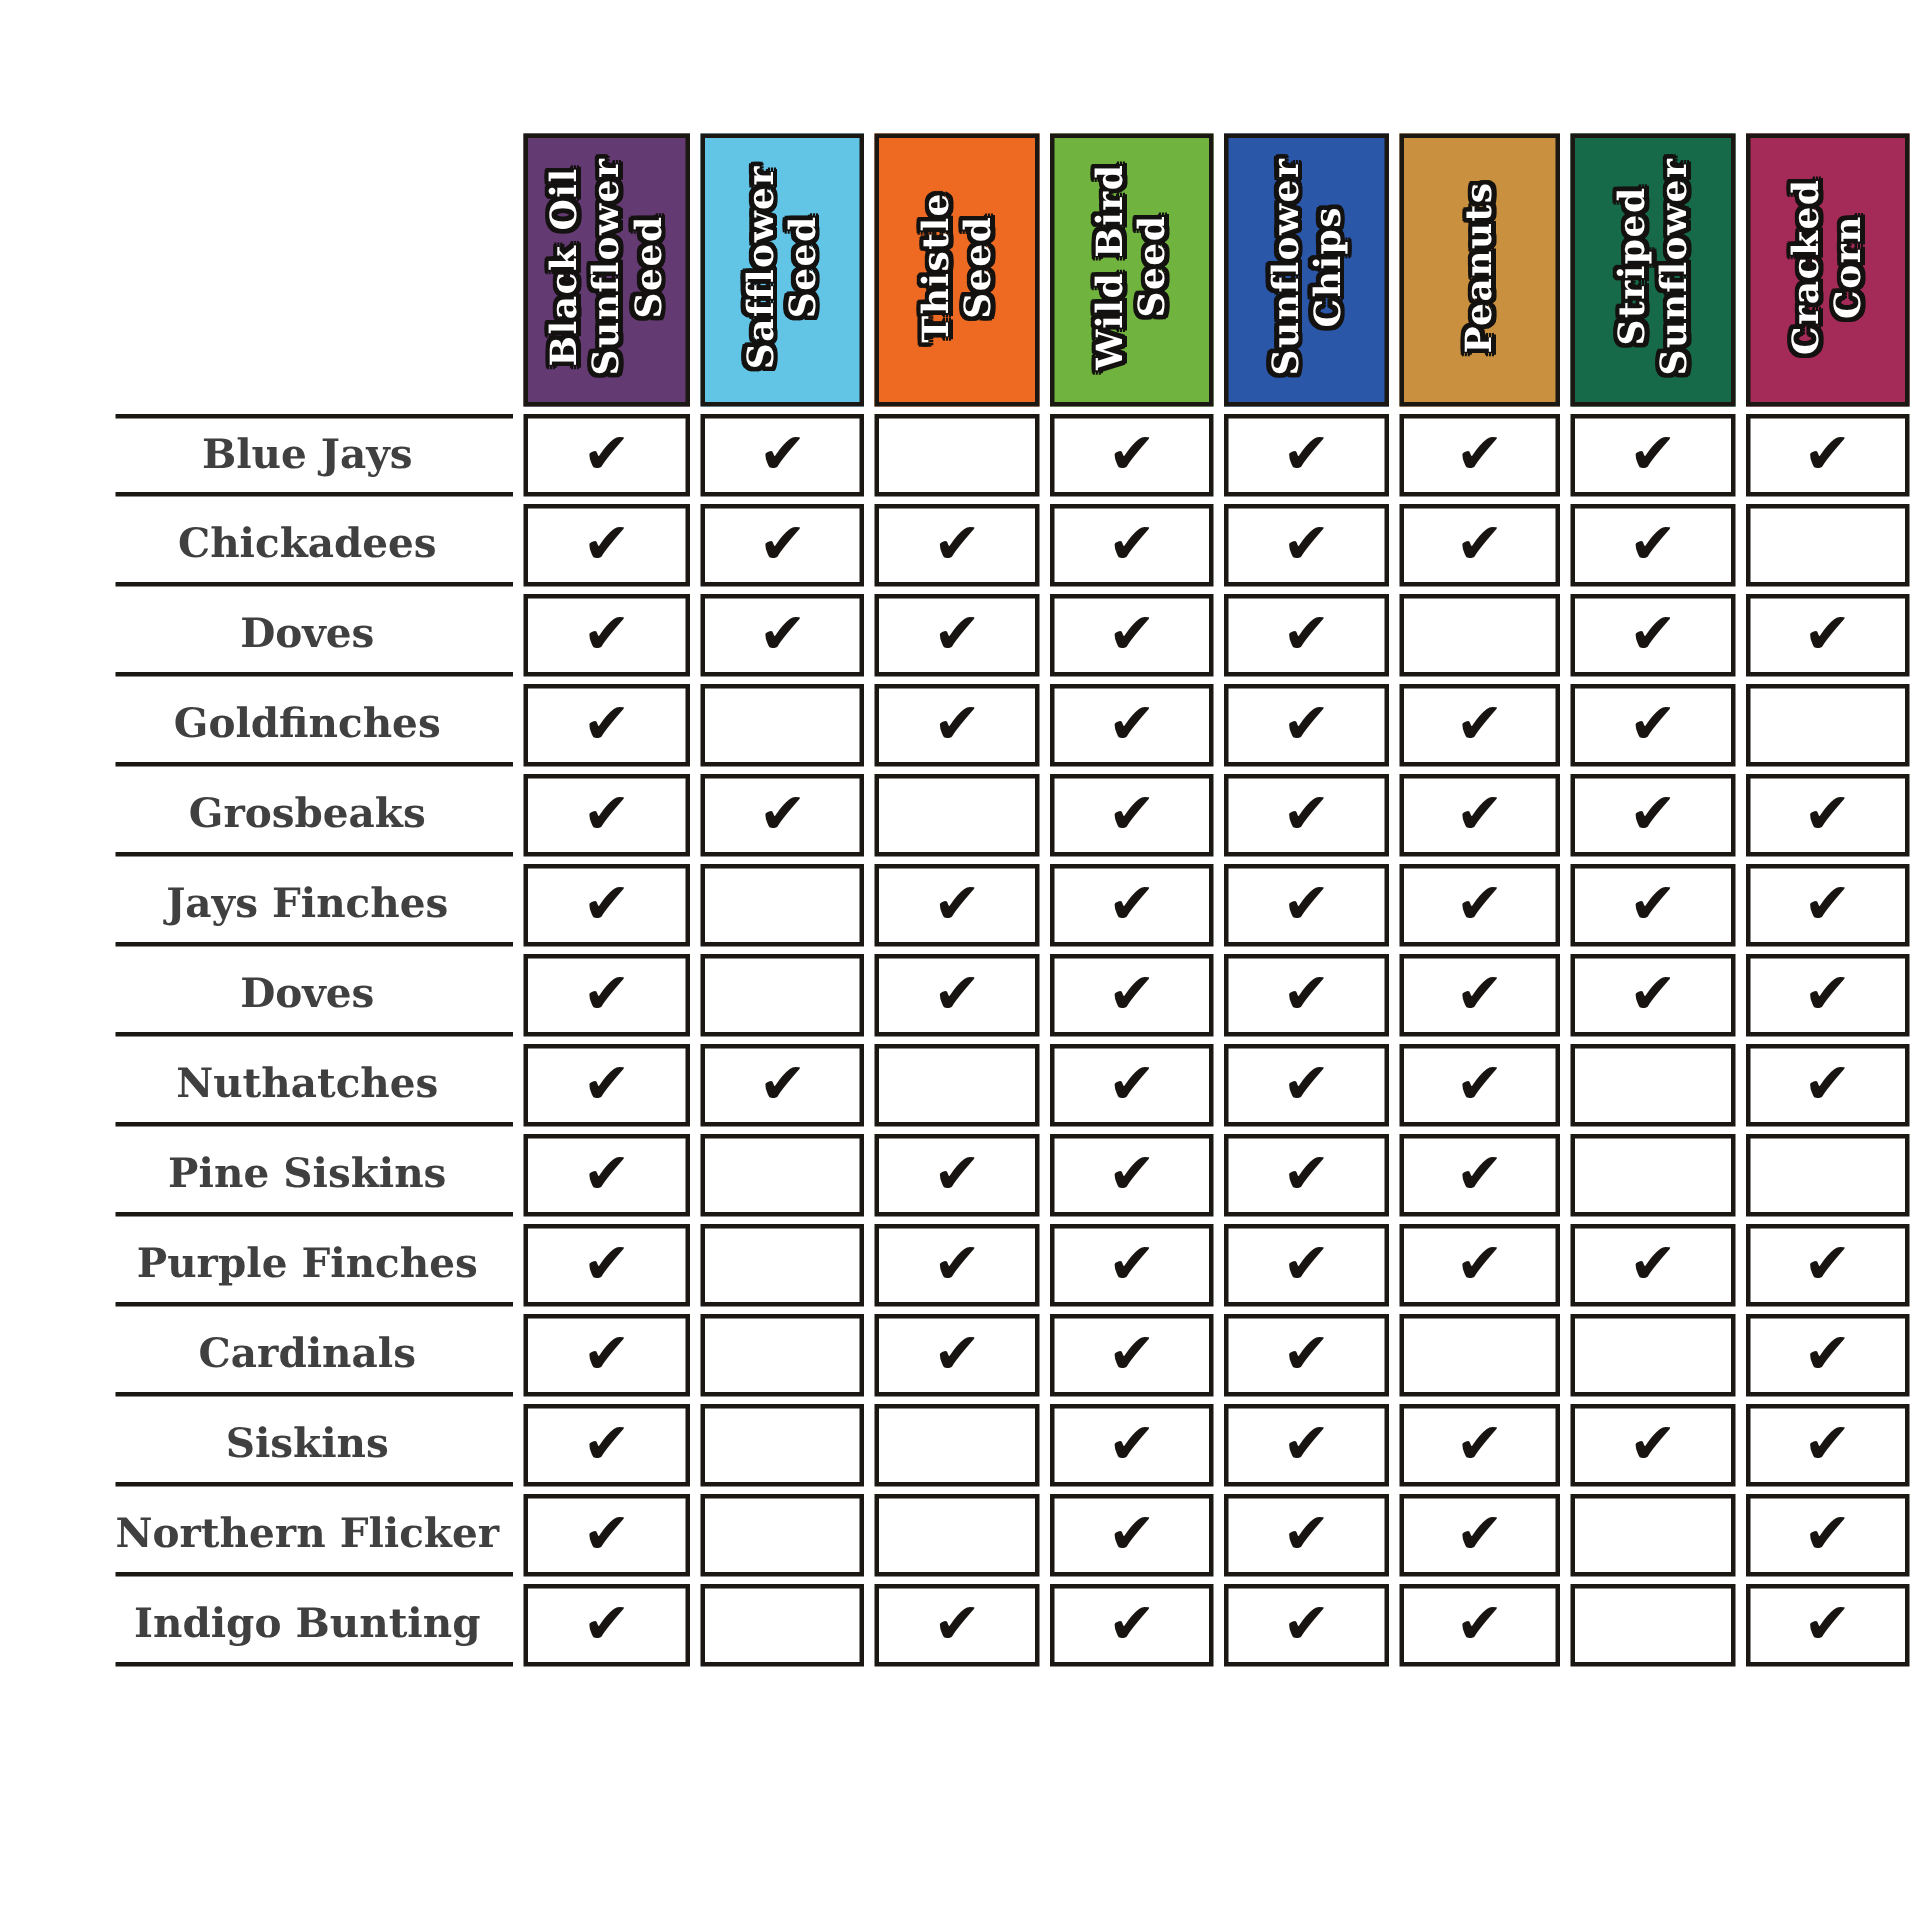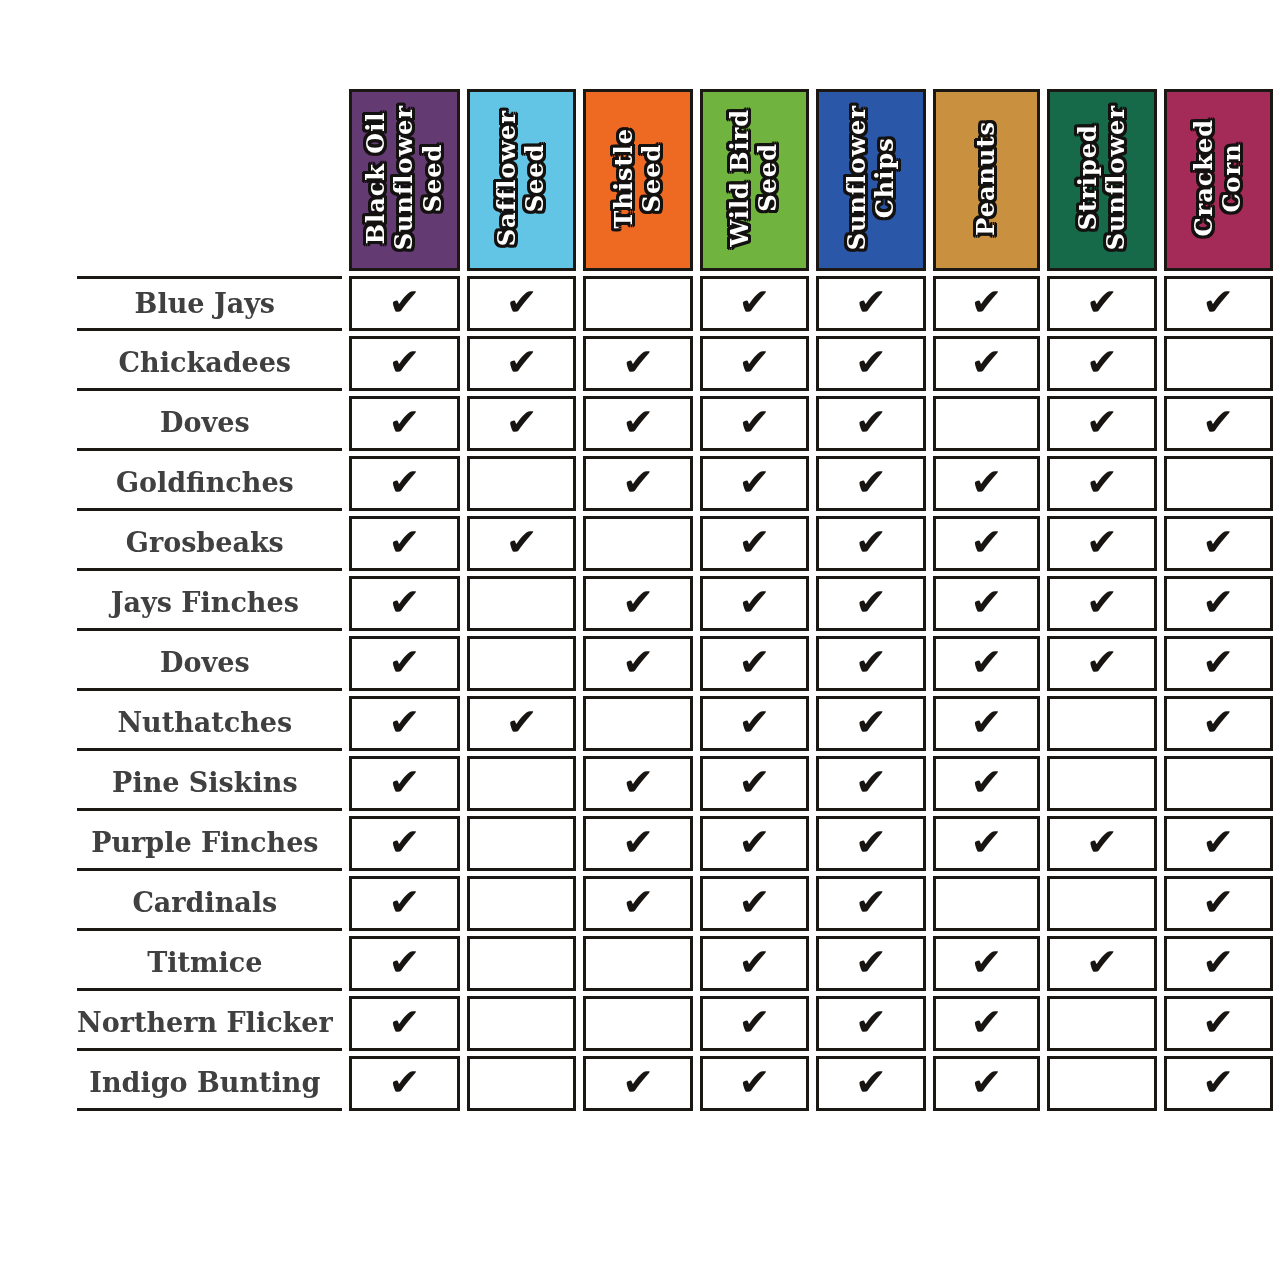--- a/index.html
+++ b/index.html
@@ -228,21 +228,21 @@
           <td class="cell"><span class="check">✔</span></td>
           <td class="cell"></td>
           <td class="cell"><span class="check">✔</span></td>
           <td class="cell"><span class="check">✔</span></td>
           <td class="cell"><span class="check">✔</span></td>
           <td class="cell"></td>
           <td class="cell"></td>
           <td class="cell"><span class="check">✔</span></td>
         </tr>
         <tr class="">
-          <th class="rowlabel">Titmice</th>
+          <th class="rowlabel">Siskins</th>
           <td class="cell"><span class="check">✔</span></td>
           <td class="cell"></td>
           <td class="cell"></td>
           <td class="cell"><span class="check">✔</span></td>
           <td class="cell"><span class="check">✔</span></td>
           <td class="cell"><span class="check">✔</span></td>
           <td class="cell"><span class="check">✔</span></td>
           <td class="cell"><span class="check">✔</span></td>
         </tr>
         <tr class="">

